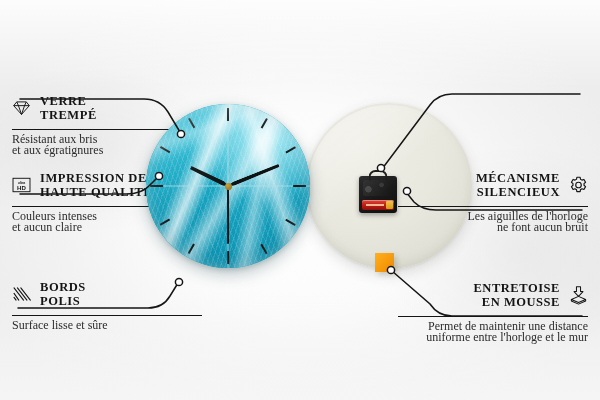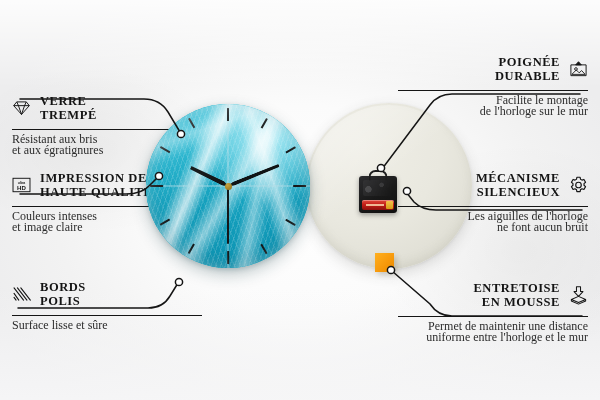--- a/index.html
+++ b/index.html
@@ -403,58 +403,41 @@
           <rect x="1.6" y="2.4" width="26.8" height="21.2" fill="none" stroke="currentColor" stroke-width="1.5"></rect>
           <text x="15" y="11.4" font-family="Liberation Sans, sans-serif" font-size="5.4" font-weight="bold" text-anchor="middle" fill="currentColor">ultra</text>
           <text x="15" y="20.4" font-family="Liberation Sans, sans-serif" font-size="9.6" font-weight="bold" text-anchor="middle" fill="currentColor">HD</text>
         </svg>
       </span>
       <span class="co-title">IMPRESSION DE
 HAUTE QUALITÉ</span>
     </div>
     <div class="co-rule"></div>
     <div class="co-sub">Couleurs intenses
-et image claire</div>
+et aucun claire</div>
   </div>
 
   <div class="callout left" style="top:277px;">
     <div class="co-head">
       <span class="co-icon">
         <svg width="28" height="24" viewBox="0 0 28 24" stroke="currentColor" stroke-width="1.6" stroke-linecap="round">
           <path d="M3 3 L17 21"></path>
           <path d="M8 3 L22 21"></path>
           <path d="M13 3 L27 21"></path>
           <path d="M3 11 L10 21"></path>
           <path d="M3 17 L6 21"></path>
         </svg>
       </span>
       <span class="co-title">BORDS
 POLIS</span>
     </div>
     <div class="co-rule"></div>
     <div class="co-sub">Surface lisse et sûre</div>
   </div>
 
-  <div class="callout right" style="top:52px;">
-    <div class="co-head">
-      <span class="co-icon">
-        <svg width="30" height="26" viewBox="0 0 30 26" fill="none" stroke="currentColor" stroke-width="1.4" stroke-linejoin="round">
-          <path d="M15 1.5 L10.5 6.5 H19.5 Z" fill="currentColor"></path>
-          <rect x="3" y="6.5" width="24" height="17" stroke-width="1.5"></rect>
-          <circle cx="11" cy="13" r="2.1"></circle>
-          <path d="M4.5 21.5 L11.5 14.5 L16 19 L20 15.5 L25.5 21.5 Z"></path>
-        </svg>
-      </span>
-      <span class="co-title">POIGNÉE
-DURABLE</span>
-    </div>
-    <div class="co-rule"></div>
-    <div class="co-sub">Facilite le montage
-de l'horloge sur le mur</div>
-  </div>
 
   <div class="callout right" style="top:168px;">
     <div class="co-head">
       <span class="co-icon">
         <svg width="28" height="28" viewBox="0 0 28 28" fill="none" stroke="currentColor" stroke-width="1.7" stroke-linejoin="round">
           <path d="M11.6 2.6 h4.8 l0.6 3.0 a8.4 8.4 0 0 1 2.1 1.2 l2.9 -1.0 l2.4 4.2 l-2.3 2.0 a8.4 8.4 0 0 1 0 2.4 l2.3 2.0 l-2.4 4.2 l-2.9 -1.0 a8.4 8.4 0 0 1 -2.1 1.2 l-0.6 3.0 h-4.8 l-0.6 -3.0 a8.4 8.4 0 0 1 -2.1 -1.2 l-2.9 1.0 l-2.4 -4.2 l2.3 -2.0 a8.4 8.4 0 0 1 0 -2.4 l-2.3 -2.0 l2.4 -4.2 l2.9 1.0 a8.4 8.4 0 0 1 2.1 -1.2 Z"></path>
           <circle cx="14" cy="14" r="4.1"></circle>
         </svg>
       </span>
       <span class="co-title">MÉCANISME

